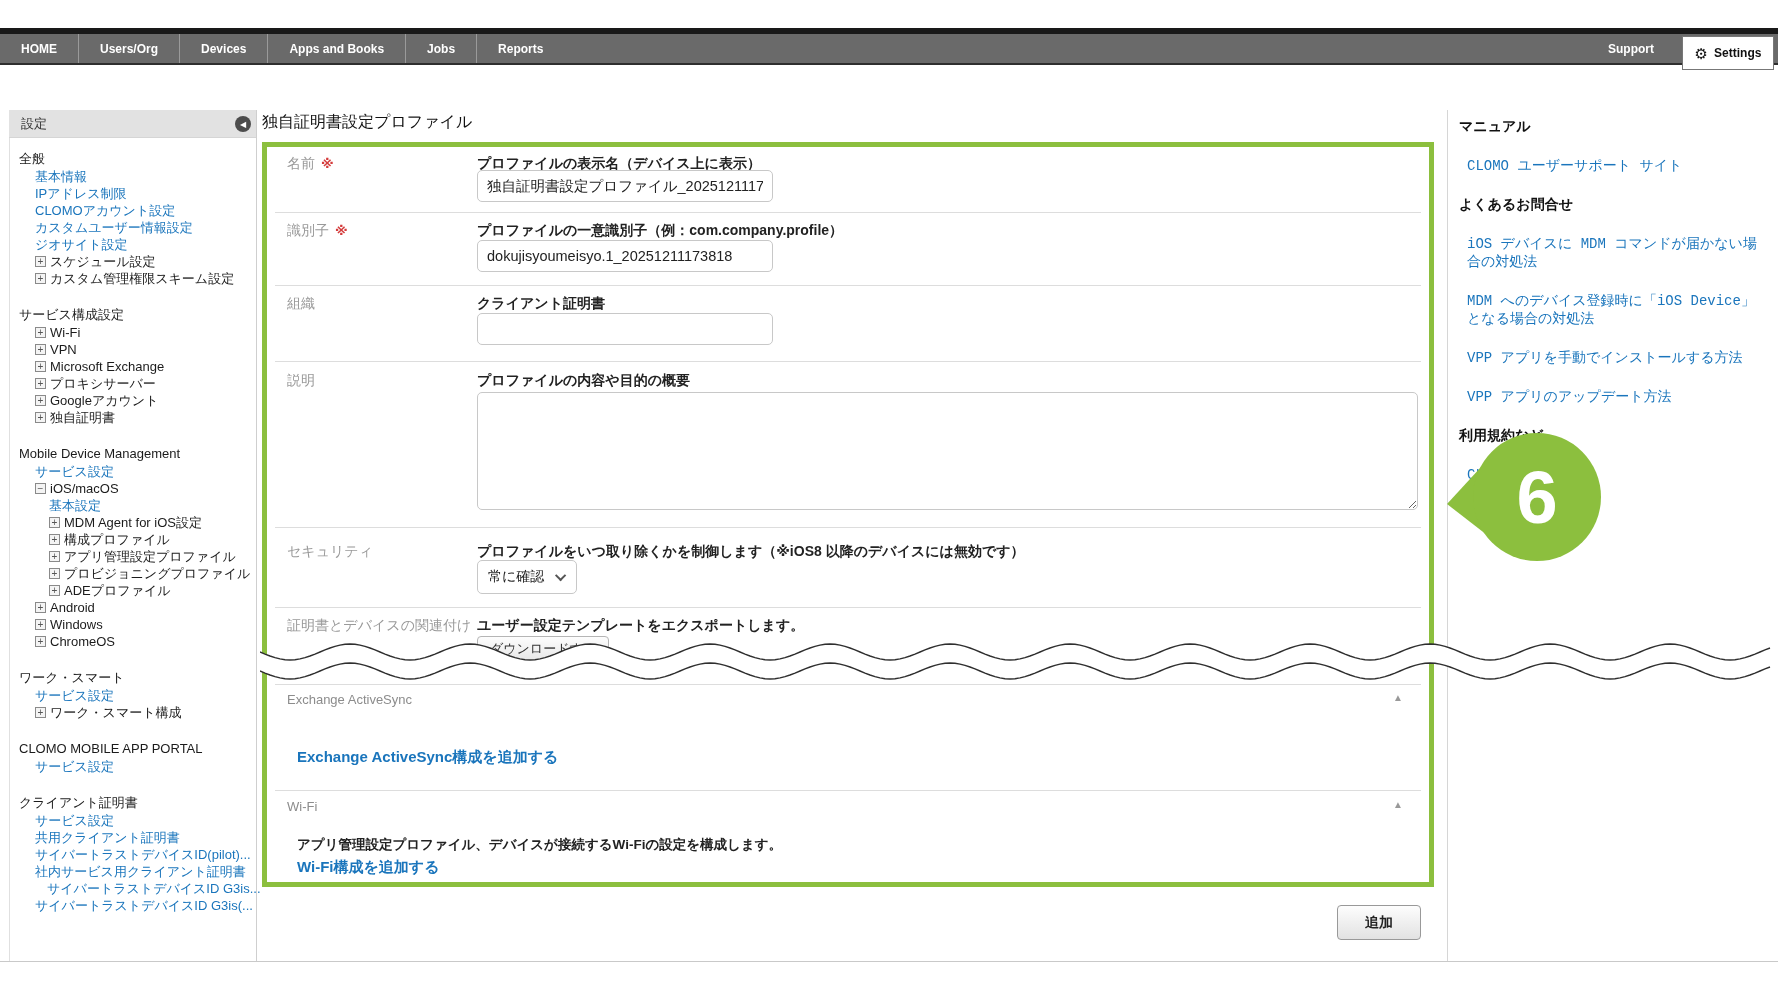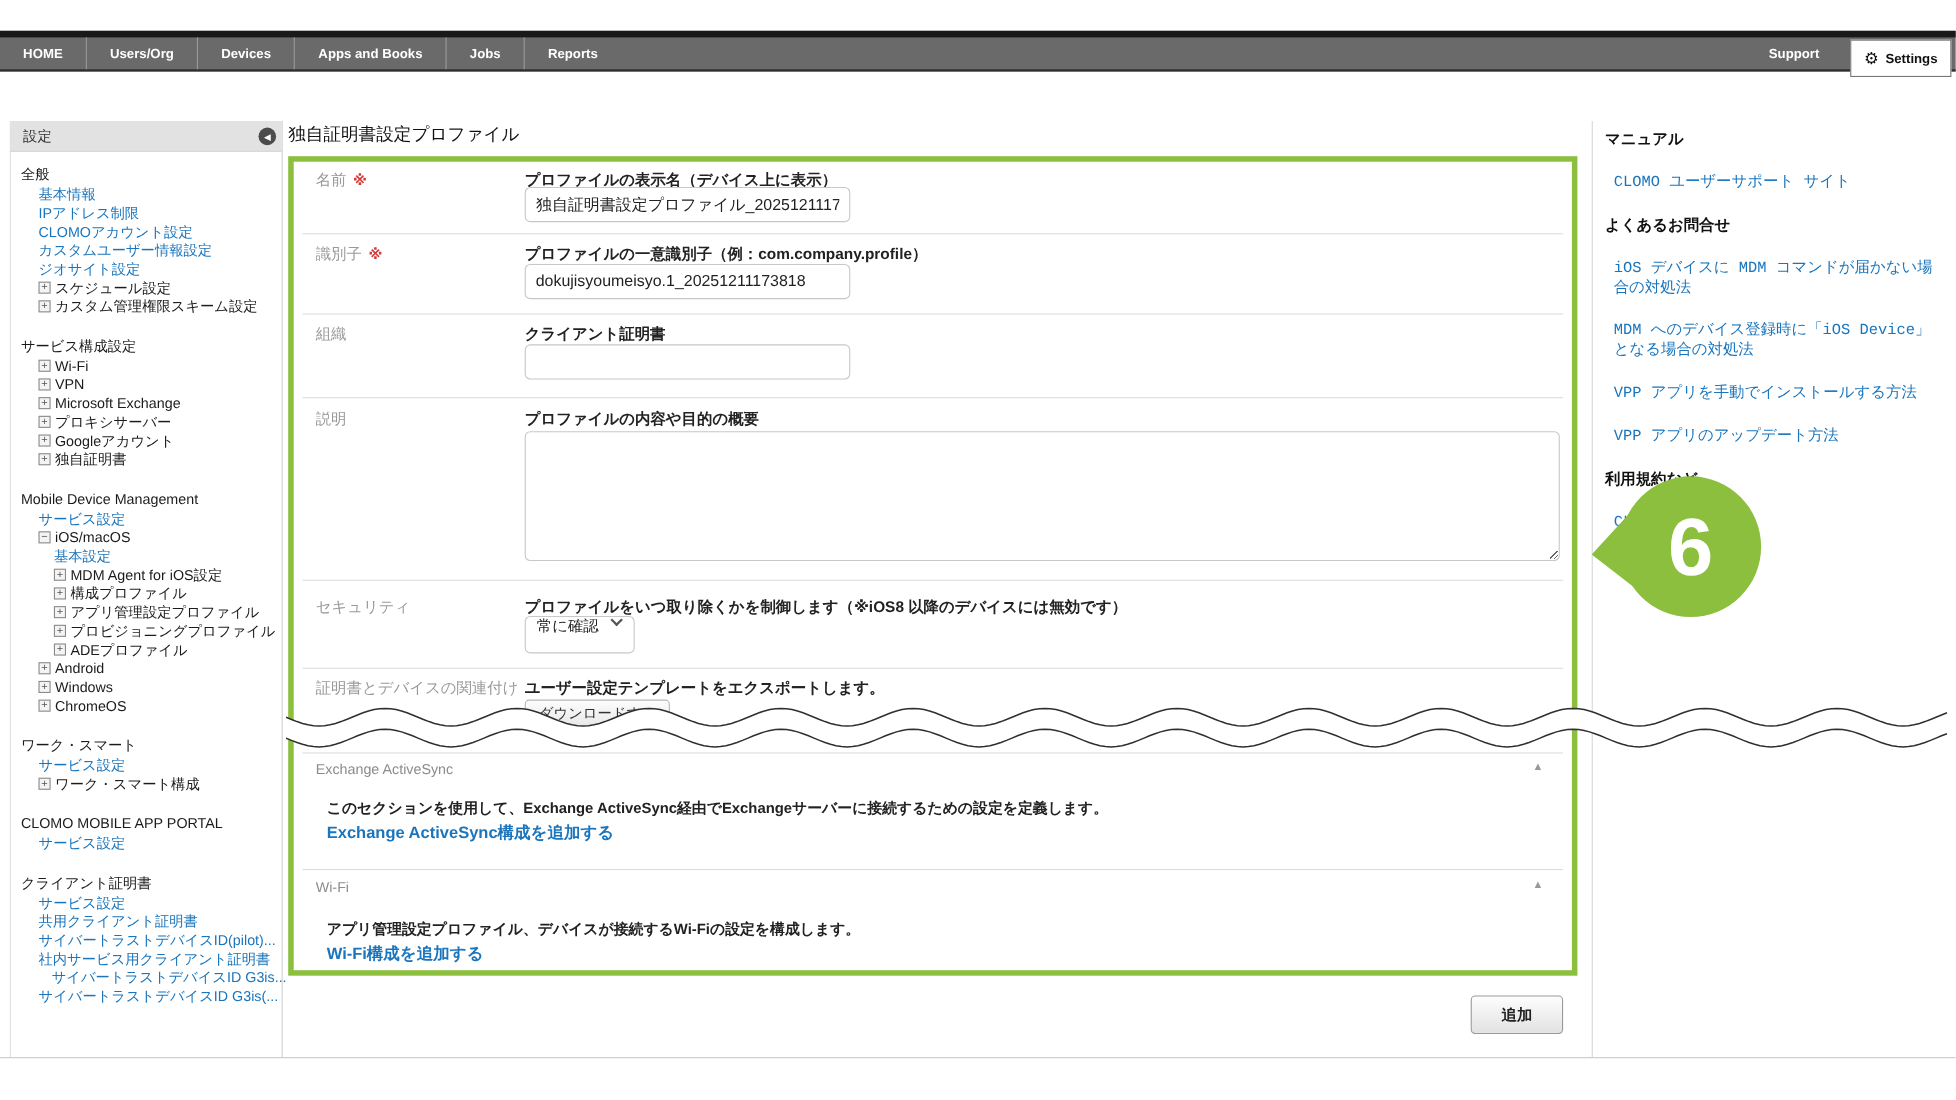--- a/index.html
+++ b/index.html
@@ -49,21 +49,21 @@
     border:5px solid #8cbf3e; background:#fff; }
   .sep { position:absolute; left:8px; right:8px; border-top:1px solid #ddd; }
   .f-label { position:absolute; left:20px; font-size:14px; color:#999; white-space:nowrap; }
   .req { color:#d43c3c; font-weight:bold; margin-left:6px; font-size:13px; }
   .f-desc { position:absolute; left:210px; font-size:14px; font-weight:600; color:#222; white-space:nowrap; }
   .f-input { position:absolute; left:210px; border:1px solid #c8c8c8; border-radius:5px;
     font-size:14.5px; color:#222; padding:0 9px; font-family:inherit; background:#fff; }
   .f-ta { position:absolute; left:210px; border:1px solid #c8c8c8; border-radius:5px;
     font-size:14px; padding:6px 9px; font-family:inherit; resize:both; background:#fff; }
   .f-select { position:absolute; left:210px; border:1px solid #c8c8c8; border-radius:5px;
-    background:#fff; display:flex; justify-content:space-between;
+    background:#fff; display:flex; align-items:center; justify-content:space-between;
     padding:0 10px; font-size:14px; color:#222; cursor:pointer; }
   .chev { width:8px; height:8px; border-left:2px solid #555; border-bottom:2px solid #555;
     transform:rotate(-45deg) translateY(-2px); }
   .f-btn { position:absolute; left:210px; border:1px solid #b5b5b5; border-radius:4px;
     background:linear-gradient(#fdfdfd,#e7e7e7); font-size:13px; color:#333;
     font-family:inherit; overflow:hidden; white-space:nowrap; cursor:pointer; }
   .cs-header { position:absolute; left:20px; font-size:13px; color:#8c8c8c; }
   .cs-arrow { position:absolute; right:26px; font-size:10px; color:#999; cursor:pointer; }
   .cs-desc { position:absolute; left:30px; font-size:13.5px; font-weight:600; color:#222; white-space:nowrap; }
   .cs-link { position:absolute; left:30px; font-size:15px; font-weight:bold; color:#1a75bc; cursor:pointer; }
@@ -271,21 +271,20 @@
     <div class="f-desc" style="top: 396px;">プロファイルをいつ取り除くかを制御します（※iOS8 以降のデバイスには無効です）</div>
     <div class="f-select" style="top: 413px; width: 100px; height: 34px;">
       <span>常に確認</span>
       <span class="chev"></span>
     </div>
     <div class="f-label" style="top: 470px;"><span>証明書とデバイスの関連付け</span></div>
     <div class="f-desc" style="top: 470px;">ユーザー設定テンプレートをエクスポートします。</div>
     <button class="f-btn" style="top: 489px; width: 132px; height: 26px;">ダウンロードする</button>
     <div class="cs-header" style="top: 545px;">Exchange ActiveSync</div>
     <div class="cs-arrow" style="top: 545px;">▲</div>
-    <div class="cs-desc" style="top: 579px;">このセクションを使用して、Exchange ActiveSync経由でExchangeサーバーに接続するための設定を定義します。</div>
     <div class="cs-link" style="top: 601px;">Exchange ActiveSync構成を追加する</div>
     <div class="cs-header" style="top: 652px;">Wi-Fi</div>
     <div class="cs-arrow" style="top: 652px;">▲</div>
     <div class="cs-desc" style="top: 689px;">アプリ管理設定プロファイル、デバイスが接続するWi-Fiの設定を構成します。</div>
     <div class="cs-link" style="top: 711px;">Wi-Fi構成を追加する</div>
   </div>
 <svg id="wave" width="1512" height="48">
     <polygon points="0,12 5,14.070552360820166 10,16 15,17.65685424949238 20,18.928203230275507 25,19.727406610312546 30,20 35,19.727406610312546 40,18.92820323027551 45,17.65685424949238 50,16 55,14.070552360820168 60,12.000000000000002 65,9.929447639179838 70,7.999999999999999 75,6.34314575050762 80,5.071796769724493 85,4.2725933896874535 90,4 95,4.272593389687453 100,5.071796769724491 105,6.3431457505076185 110,7.9999999999999964 115,9.929447639179834 120,11.999999999999998 125,14.07055236082017 130,15.999999999999995 135,17.65685424949238 140,18.92820323027551 145,19.727406610312546 150,20 155,19.72740661031255 160,18.928203230275514 165,17.656854249492387 170,15.999999999999998 175,14.070552360820166 180,12.000000000000004 185,9.92944763917984 190,8.000000000000007 195,6.343145750507617 200,5.07179676972449 205,4.272593389687454 210,4 215,4.272593389687453 220,5.071796769724487 225,6.343145750507612 230,8 235,9.929447639179832 240,11.999999999999996 245,14.07055236082016 250,16.000000000000004 255,17.656854249492383 260,18.928203230275503 265,19.727406610312546 270,20 275,19.72740661031255 280,18.928203230275507 285,17.65685424949239 290,16.000000000000014 295,14.07055236082017 300,12.000000000000005 305,9.929447639179841 310,8.000000000000009 315,6.3431457505076185 320,5.071796769724498 325,4.272593389687454 330,4 335,4.272593389687452 340,5.071796769724493 345,6.3431457505076105 350,7.999999999999999 355,9.929447639179845 360,11.999999999999995 365,14.070552360820145 370,15.999999999999991 375,17.65685424949238 380,18.9282032302755 385,19.727406610312546 390,20 395,19.72740661031255 400,18.928203230275507 405,17.65685424949239 410,16 415,14.070552360820157 420,12.000000000000007 425,9.929447639179857 430,8.00000000000001 435,6.343145750507619 440,5.071796769724499 445,4.272593389687455 450,4 455,4.272593389687451 460,5.071796769724492 465,6.34314575050761 470,7.999999999999997 475,9.929447639179843 480,11.999999999999993 485,14.07055236082017 490,15.99999999999999 495,17.65685424949238 500,18.928203230275514 505,19.72740661031254 510,20 515,19.727406610312542 520,18.92820323027552 525,17.65685424949239 530,16.000000000000004 535,14.070552360820185 540,12.000000000000009 545,9.92944763917983 550,8.000000000000012 555,6.343145750507621 560,5.071796769724486 565,4.272593389687463 570,4 575,4.272593389687458 580,5.071796769724477 585,6.343145750507608 590,7.999999999999996 595,9.929447639179813 600,11.99999999999999 605,14.070552360820168 610,15.999999999999988 615,17.65685424949236 620,18.9282032302755 625,19.727406610312542 630,20 635,19.727406610312542 640,18.928203230275525 645,17.656854249492394 650,16.000000000000007 655,14.070552360820216 660,12.000000000000039 665,9.929447639179806 670,8.000000000000014 675,6.343145750507623 680,5.071796769724487 685,4.272593389687463 690,4 695,4.27259338968745 700,5.0717967697244895 705,6.3431457505076265 710,8.000000000000018 715,9.929447639179811 720,11.999999999999988 725,14.070552360820166 730,15.999999999999961 735,17.656854249492355 740,18.9282032302755 745,19.727406610312542 750,20 755,19.727406610312542 760,18.928203230275525 765,17.656854249492394 770,16.000000000000007 775,14.070552360820217 780,11.999999999999984 785,9.929447639179807 790,8.000000000000014 795,6.343145750507624 800,5.071796769724488 805,4.272593389687464 810,4 815,4.27259338968745 820,5.071796769724489 825,6.343145750507626 830,8.000000000000018 835,9.92944763917981 840,11.999999999999986 845,14.070552360820164 850,15.99999999999996 855,17.656854249492355 860,18.928203230275496 865,19.727406610312542 870,20 875,19.727406610312542 880,18.928203230275525 885,17.656854249492397 890,16.000000000000007 895,14.07055236082022 900,12.000000000000043 905,9.92944763917981 910,8.000000000000018 915,6.343145750507626 920,5.071796769724489 925,4.272593389687464 930,4 935,4.272593389687449 940,5.071796769724488 945,6.343145750507624 950,8.000000000000014 955,9.929447639179807 960,11.999999999999984 965,14.070552360820107 970,16.000000000000007 975,17.656854249492355 980,18.928203230275496 985,19.727406610312542 990,20 995,19.727406610312556 1000,18.9282032302755 1005,17.656854249492397 1010,16.00000000000006 1015,14.070552360820166 1020,11.999999999999988 1025,9.929447639179866 1030,7.99999999999997 1035,6.3431457505076265 1040,5.071796769724518 1045,4.27259338968745 1050,4 1055,4.272593389687449 1060,5.071796769724487 1065,6.343145750507623 1070,7.9999999999999645 1075,9.92944763917986 1080,11.999999999999982 1085,14.070552360820106 1090,16.000000000000007 1095,17.65685424949235 1100,18.928203230275496 1105,19.727406610312542 1110,20 1115,19.72740661031256 1120,18.9282032302755 1125,17.656854249492397 1130,16.00000000000006 1135,14.070552360820168 1140,12.000000000000046 1145,9.929447639179868 1150,7.999999999999972 1155,6.343145750507628 1160,5.07179676972452 1165,4.272593389687451 1170,4 1175,4.272593389687448 1180,5.071796769724486 1185,6.343145750507621 1190,7.999999999999963 1195,9.929447639179859 1200,11.99999999999998 1205,14.070552360820104 1210,16.000000000000004 1215,17.65685424949235 1220,18.928203230275493 1225,19.727406610312542 1230,20 1235,19.727406610312546 1240,18.92820323027553 1245,17.65685424949236 1250,16.000000000000014 1255,14.070552360820114 1260,11.999999999999993 1265,9.92944763917987 1270,7.9999999999999725 1275,6.343145750507629 1280,5.0717967697245205 1285,4.272593389687451 1290,4 1295,4.272593389687433 1300,5.071796769724485 1305,6.3431457505075795 1310,7.999999999999912 1315,9.929447639179802 1320,11.999999999999922 1325,14.070552360820157 1330,16.00000000000005 1335,17.65685424949239 1340,18.928203230275493 1345,19.727406610312556 1350,20 1355,19.72740661031256 1360,18.9282032302755 1365,17.6568542494924 1370,16.000000000000064 1375,14.070552360820171 1380,12.000000000000052 1385,9.929447639179926 1390,8.000000000000023 1395,6.343145750507671 1400,5.071796769724493 1405,4.272593389687467 1410,4 1415,4.272593389687447 1420,5.0717967697245125 1425,6.3431457505076185 1430,7.999999999999959 1435,9.929447639179855 1440,11.999999999999977 1445,14.0705523608201 1450,16 1455,17.656854249492348 1460,18.928203230275464 1465,19.727406610312542 1470,20 1475,19.727406610312546 1480,18.928203230275532 1485,17.656854249492362 1490,16.000000000000018 1495,14.07055236082012 1500,11.999999999999996 1505,9.929447639179873 1510,7.999999999999976 1510,26.999999999999975 1505,28.929447639179873 1500,30.999999999999996 1495,33.070552360820116 1490,35.000000000000014 1485,36.65685424949236 1480,37.92820323027553 1475,38.72740661031254 1470,39 1465,38.72740661031254 1460,37.928203230275464 1455,36.65685424949235 1450,35 1445,33.0705523608201 1440,30.999999999999975 1435,28.929447639179855 1430,26.999999999999957 1425,25.343145750507617 1420,24.071796769724514 1415,23.272593389687447 1410,23 1405,23.272593389687465 1400,24.071796769724493 1395,25.34314575050767 1390,27.000000000000025 1385,28.929447639179926 1380,31.00000000000005 1375,33.07055236082017 1370,35.000000000000064 1365,36.6568542494924 1360,37.9282032302755 1355,38.727406610312556 1350,39 1345,38.727406610312556 1340,37.92820323027549 1335,36.65685424949239 1330,35.00000000000005 1325,33.07055236082016 1320,30.999999999999922 1315,28.929447639179802 1310,26.99999999999991 1305,25.34314575050758 1300,24.071796769724486 1295,23.272593389687433 1290,23 1285,23.27259338968745 1280,24.07179676972452 1275,25.34314575050763 1270,26.99999999999997 1265,28.92944763917987 1260,30.999999999999993 1255,33.070552360820116 1250,35.000000000000014 1245,36.65685424949236 1240,37.92820323027553 1235,38.72740661031254 1230,39 1225,38.72740661031254 1220,37.92820323027549 1215,36.656854249492355 1210,35 1205,33.0705523608201 1200,30.99999999999998 1195,28.92944763917986 1190,26.999999999999964 1185,25.34314575050762 1180,24.071796769724486 1175,23.272593389687447 1170,23 1165,23.27259338968745 1160,24.07179676972452 1155,25.343145750507627 1150,26.99999999999997 1145,28.92944763917987 1140,31.000000000000046 1135,33.070552360820166 1130,35.000000000000064 1125,36.6568542494924 1120,37.9282032302755 1115,38.727406610312556 1110,39 1105,38.72740661031254 1100,37.92820323027549 1095,36.656854249492355 1090,35.00000000000001 1085,33.0705523608201 1080,30.999999999999982 1075,28.92944763917986 1070,26.999999999999964 1065,25.343145750507624 1060,24.071796769724486 1055,23.27259338968745 1050,23 1045,23.27259338968745 1040,24.071796769724518 1035,25.343145750507627 1030,26.99999999999997 1025,28.929447639179866 1020,30.99999999999999 1015,33.070552360820166 1010,35.00000000000006 1005,36.6568542494924 1000,37.9282032302755 995,38.727406610312556 990,39 985,38.72740661031254 980,37.9282032302755 975,36.656854249492355 970,35.00000000000001 965,33.07055236082011 960,30.999999999999986 955,28.929447639179806 950,27.000000000000014 945,25.343145750507624 940,24.071796769724486 935,23.27259338968745 930,23 925,23.272593389687465 920,24.07179676972449 915,25.343145750507624 910,27.000000000000018 905,28.92944763917981 900,31.000000000000043 895,33.070552360820216 890,35.00000000000001 885,36.6568542494924 880,37.92820323027553 875,38.72740661031254 870,39 865,38.72740661031254 860,37.9282032302755 855,36.656854249492355 850,34.99999999999996 845,33.070552360820166 840,30.999999999999986 835,28.92944763917981 830,27.000000000000018 825,25.343145750507624 820,24.07179676972449 815,23.27259338968745 810,23 805,23.272593389687465 800,24.071796769724486 795,25.343145750507624 790,27.000000000000014 785,28.929447639179806 780,30.999999999999986 775,33.070552360820216 770,35.00000000000001 765,36.6568542494924 760,37.92820323027553 755,38.72740661031254 750,39 745,38.72740661031254 740,37.9282032302755 735,36.656854249492355 730,34.99999999999996 725,33.070552360820166 720,30.99999999999999 715,28.929447639179813 710,27.000000000000018 705,25.343145750507627 700,24.07179676972449 695,23.27259338968745 690,23 685,23.272593389687465 680,24.071796769724486 675,25.343145750507624 670,27.000000000000014 665,28.929447639179806 660,31.00000000000004 655,33.070552360820216 650,35.00000000000001 645,36.65685424949239 640,37.92820323027552 635,38.72740661031254 630,39 625,38.72740661031254 620,37.9282032302755 615,36.656854249492355 610,34.999999999999986 605,33.070552360820166 600,30.99999999999999 595,28.929447639179813 590,26.999999999999996 585,25.34314575050761 580,24.07179676972448 575,23.272593389687458 570,23 565,23.272593389687465 560,24.071796769724486 555,25.34314575050762 550,27.00000000000001 545,28.92944763917983 540,31.000000000000007 535,33.07055236082019 530,35 525,36.65685424949239 520,37.92820323027552 515,38.72740661031254 510,39 505,38.727406610312535 500,37.928203230275514 495,36.65685424949238 490,34.999999999999986 485,33.07055236082017 480,30.999999999999993 475,28.92944763917984 470,26.999999999999996 465,25.34314575050761 460,24.071796769724493 455,23.27259338968745 450,23 445,23.272593389687454 440,24.0717967697245 435,25.34314575050762 430,27.00000000000001 425,28.929447639179855 420,31.000000000000007 415,33.07055236082016 410,35 405,36.65685424949239 400,37.92820323027551 395,38.72740661031255 390,39 385,38.72740661031254 380,37.9282032302755 375,36.65685424949238 370,34.99999999999999 365,33.070552360820145 360,30.999999999999993 355,28.929447639179845 350,27 345,25.34314575050761 340,24.071796769724493 335,23.27259338968745 330,23 325,23.272593389687454 320,24.0717967697245 315,25.343145750507617 310,27.000000000000007 305,28.92944763917984 300,31.000000000000004 295,33.070552360820166 290,35.000000000000014 285,36.65685424949239 280,37.92820323027551 275,38.72740661031255 270,39 265,38.72740661031254 260,37.9282032302755 255,36.65685424949238 250,35.00000000000001 245,33.07055236082016 240,30.999999999999996 235,28.929447639179834 230,27 225,25.343145750507613 220,24.071796769724486 215,23.27259338968745 210,23 205,23.272593389687454 200,24.07179676972449 195,25.343145750507617 190,27.000000000000007 185,28.929447639179838 180,31.000000000000004 175,33.070552360820166 170,35 165,36.65685424949238 160,37.928203230275514 155,38.72740661031255 150,39 145,38.72740661031254 140,37.928203230275514 135,36.656854249492376 130,34.99999999999999 125,33.070552360820166 120,30.999999999999996 115,28.929447639179834 110,26.999999999999996 105,25.343145750507617 100,24.071796769724493 95,23.27259338968745 90,23 85,23.272593389687454 80,24.071796769724493 75,25.34314575050762 70,27 65,28.929447639179838 60,31 55,33.070552360820166 50,35 45,36.65685424949238 40,37.92820323027551 35,38.72740661031255 30,39 25,38.72740661031255 20,37.92820323027551 15,36.65685424949238 10,35 5,33.070552360820166 0,31" fill="#ffffff"></polygon>
     <polyline points="0,12 5,14.070552360820166 10,16 15,17.65685424949238 20,18.928203230275507 25,19.727406610312546 30,20 35,19.727406610312546 40,18.92820323027551 45,17.65685424949238 50,16 55,14.070552360820168 60,12.000000000000002 65,9.929447639179838 70,7.999999999999999 75,6.34314575050762 80,5.071796769724493 85,4.2725933896874535 90,4 95,4.272593389687453 100,5.071796769724491 105,6.3431457505076185 110,7.9999999999999964 115,9.929447639179834 120,11.999999999999998 125,14.07055236082017 130,15.999999999999995 135,17.65685424949238 140,18.92820323027551 145,19.727406610312546 150,20 155,19.72740661031255 160,18.928203230275514 165,17.656854249492387 170,15.999999999999998 175,14.070552360820166 180,12.000000000000004 185,9.92944763917984 190,8.000000000000007 195,6.343145750507617 200,5.07179676972449 205,4.272593389687454 210,4 215,4.272593389687453 220,5.071796769724487 225,6.343145750507612 230,8 235,9.929447639179832 240,11.999999999999996 245,14.07055236082016 250,16.000000000000004 255,17.656854249492383 260,18.928203230275503 265,19.727406610312546 270,20 275,19.72740661031255 280,18.928203230275507 285,17.65685424949239 290,16.000000000000014 295,14.07055236082017 300,12.000000000000005 305,9.929447639179841 310,8.000000000000009 315,6.3431457505076185 320,5.071796769724498 325,4.272593389687454 330,4 335,4.272593389687452 340,5.071796769724493 345,6.3431457505076105 350,7.999999999999999 355,9.929447639179845 360,11.999999999999995 365,14.070552360820145 370,15.999999999999991 375,17.65685424949238 380,18.9282032302755 385,19.727406610312546 390,20 395,19.72740661031255 400,18.928203230275507 405,17.65685424949239 410,16 415,14.070552360820157 420,12.000000000000007 425,9.929447639179857 430,8.00000000000001 435,6.343145750507619 440,5.071796769724499 445,4.272593389687455 450,4 455,4.272593389687451 460,5.071796769724492 465,6.34314575050761 470,7.999999999999997 475,9.929447639179843 480,11.999999999999993 485,14.07055236082017 490,15.99999999999999 495,17.65685424949238 500,18.928203230275514 505,19.72740661031254 510,20 515,19.727406610312542 520,18.92820323027552 525,17.65685424949239 530,16.000000000000004 535,14.070552360820185 540,12.000000000000009 545,9.92944763917983 550,8.000000000000012 555,6.343145750507621 560,5.071796769724486 565,4.272593389687463 570,4 575,4.272593389687458 580,5.071796769724477 585,6.343145750507608 590,7.999999999999996 595,9.929447639179813 600,11.99999999999999 605,14.070552360820168 610,15.999999999999988 615,17.65685424949236 620,18.9282032302755 625,19.727406610312542 630,20 635,19.727406610312542 640,18.928203230275525 645,17.656854249492394 650,16.000000000000007 655,14.070552360820216 660,12.000000000000039 665,9.929447639179806 670,8.000000000000014 675,6.343145750507623 680,5.071796769724487 685,4.272593389687463 690,4 695,4.27259338968745 700,5.0717967697244895 705,6.3431457505076265 710,8.000000000000018 715,9.929447639179811 720,11.999999999999988 725,14.070552360820166 730,15.999999999999961 735,17.656854249492355 740,18.9282032302755 745,19.727406610312542 750,20 755,19.727406610312542 760,18.928203230275525 765,17.656854249492394 770,16.000000000000007 775,14.070552360820217 780,11.999999999999984 785,9.929447639179807 790,8.000000000000014 795,6.343145750507624 800,5.071796769724488 805,4.272593389687464 810,4 815,4.27259338968745 820,5.071796769724489 825,6.343145750507626 830,8.000000000000018 835,9.92944763917981 840,11.999999999999986 845,14.070552360820164 850,15.99999999999996 855,17.656854249492355 860,18.928203230275496 865,19.727406610312542 870,20 875,19.727406610312542 880,18.928203230275525 885,17.656854249492397 890,16.000000000000007 895,14.07055236082022 900,12.000000000000043 905,9.92944763917981 910,8.000000000000018 915,6.343145750507626 920,5.071796769724489 925,4.272593389687464 930,4 935,4.272593389687449 940,5.071796769724488 945,6.343145750507624 950,8.000000000000014 955,9.929447639179807 960,11.999999999999984 965,14.070552360820107 970,16.000000000000007 975,17.656854249492355 980,18.928203230275496 985,19.727406610312542 990,20 995,19.727406610312556 1000,18.9282032302755 1005,17.656854249492397 1010,16.00000000000006 1015,14.070552360820166 1020,11.999999999999988 1025,9.929447639179866 1030,7.99999999999997 1035,6.3431457505076265 1040,5.071796769724518 1045,4.27259338968745 1050,4 1055,4.272593389687449 1060,5.071796769724487 1065,6.343145750507623 1070,7.9999999999999645 1075,9.92944763917986 1080,11.999999999999982 1085,14.070552360820106 1090,16.000000000000007 1095,17.65685424949235 1100,18.928203230275496 1105,19.727406610312542 1110,20 1115,19.72740661031256 1120,18.9282032302755 1125,17.656854249492397 1130,16.00000000000006 1135,14.070552360820168 1140,12.000000000000046 1145,9.929447639179868 1150,7.999999999999972 1155,6.343145750507628 1160,5.07179676972452 1165,4.272593389687451 1170,4 1175,4.272593389687448 1180,5.071796769724486 1185,6.343145750507621 1190,7.999999999999963 1195,9.929447639179859 1200,11.99999999999998 1205,14.070552360820104 1210,16.000000000000004 1215,17.65685424949235 1220,18.928203230275493 1225,19.727406610312542 1230,20 1235,19.727406610312546 1240,18.92820323027553 1245,17.65685424949236 1250,16.000000000000014 1255,14.070552360820114 1260,11.999999999999993 1265,9.92944763917987 1270,7.9999999999999725 1275,6.343145750507629 1280,5.0717967697245205 1285,4.272593389687451 1290,4 1295,4.272593389687433 1300,5.071796769724485 1305,6.3431457505075795 1310,7.999999999999912 1315,9.929447639179802 1320,11.999999999999922 1325,14.070552360820157 1330,16.00000000000005 1335,17.65685424949239 1340,18.928203230275493 1345,19.727406610312556 1350,20 1355,19.72740661031256 1360,18.9282032302755 1365,17.6568542494924 1370,16.000000000000064 1375,14.070552360820171 1380,12.000000000000052 1385,9.929447639179926 1390,8.000000000000023 1395,6.343145750507671 1400,5.071796769724493 1405,4.272593389687467 1410,4 1415,4.272593389687447 1420,5.0717967697245125 1425,6.3431457505076185 1430,7.999999999999959 1435,9.929447639179855 1440,11.999999999999977 1445,14.0705523608201 1450,16 1455,17.656854249492348 1460,18.928203230275464 1465,19.727406610312542 1470,20 1475,19.727406610312546 1480,18.928203230275532 1485,17.656854249492362 1490,16.000000000000018 1495,14.07055236082012 1500,11.999999999999996 1505,9.929447639179873 1510,7.999999999999976" fill="none" stroke="#2f2f2f" stroke-width="1.4"></polyline>
     <polyline points="0,31 5,33.070552360820166 10,35 15,36.65685424949238 20,37.92820323027551 25,38.72740661031255 30,39 35,38.72740661031255 40,37.92820323027551 45,36.65685424949238 50,35 55,33.070552360820166 60,31 65,28.929447639179838 70,27 75,25.34314575050762 80,24.071796769724493 85,23.272593389687454 90,23 95,23.27259338968745 100,24.071796769724493 105,25.343145750507617 110,26.999999999999996 115,28.929447639179834 120,30.999999999999996 125,33.070552360820166 130,34.99999999999999 135,36.656854249492376 140,37.928203230275514 145,38.72740661031254 150,39 155,38.72740661031255 160,37.928203230275514 165,36.65685424949238 170,35 175,33.070552360820166 180,31.000000000000004 185,28.929447639179838 190,27.000000000000007 195,25.343145750507617 200,24.07179676972449 205,23.272593389687454 210,23 215,23.27259338968745 220,24.071796769724486 225,25.343145750507613 230,27 235,28.929447639179834 240,30.999999999999996 245,33.07055236082016 250,35.00000000000001 255,36.65685424949238 260,37.9282032302755 265,38.72740661031254 270,39 275,38.72740661031255 280,37.92820323027551 285,36.65685424949239 290,35.000000000000014 295,33.070552360820166 300,31.000000000000004 305,28.92944763917984 310,27.000000000000007 315,25.343145750507617 320,24.0717967697245 325,23.272593389687454 330,23 335,23.27259338968745 340,24.071796769724493 345,25.34314575050761 350,27 355,28.929447639179845 360,30.999999999999993 365,33.070552360820145 370,34.99999999999999 375,36.65685424949238 380,37.9282032302755 385,38.72740661031254 390,39 395,38.72740661031255 400,37.92820323027551 405,36.65685424949239 410,35 415,33.07055236082016 420,31.000000000000007 425,28.929447639179855 430,27.00000000000001 435,25.34314575050762 440,24.0717967697245 445,23.272593389687454 450,23 455,23.27259338968745 460,24.071796769724493 465,25.34314575050761 470,26.999999999999996 475,28.92944763917984 480,30.999999999999993 485,33.07055236082017 490,34.999999999999986 495,36.65685424949238 500,37.928203230275514 505,38.727406610312535 510,39 515,38.72740661031254 520,37.92820323027552 525,36.65685424949239 530,35 535,33.07055236082019 540,31.000000000000007 545,28.92944763917983 550,27.00000000000001 555,25.34314575050762 560,24.071796769724486 565,23.272593389687465 570,23 575,23.272593389687458 580,24.07179676972448 585,25.34314575050761 590,26.999999999999996 595,28.929447639179813 600,30.99999999999999 605,33.070552360820166 610,34.999999999999986 615,36.656854249492355 620,37.9282032302755 625,38.72740661031254 630,39 635,38.72740661031254 640,37.92820323027552 645,36.65685424949239 650,35.00000000000001 655,33.070552360820216 660,31.00000000000004 665,28.929447639179806 670,27.000000000000014 675,25.343145750507624 680,24.071796769724486 685,23.272593389687465 690,23 695,23.27259338968745 700,24.07179676972449 705,25.343145750507627 710,27.000000000000018 715,28.929447639179813 720,30.99999999999999 725,33.070552360820166 730,34.99999999999996 735,36.656854249492355 740,37.9282032302755 745,38.72740661031254 750,39 755,38.72740661031254 760,37.92820323027553 765,36.6568542494924 770,35.00000000000001 775,33.070552360820216 780,30.999999999999986 785,28.929447639179806 790,27.000000000000014 795,25.343145750507624 800,24.071796769724486 805,23.272593389687465 810,23 815,23.27259338968745 820,24.07179676972449 825,25.343145750507624 830,27.000000000000018 835,28.92944763917981 840,30.999999999999986 845,33.070552360820166 850,34.99999999999996 855,36.656854249492355 860,37.9282032302755 865,38.72740661031254 870,39 875,38.72740661031254 880,37.92820323027553 885,36.6568542494924 890,35.00000000000001 895,33.070552360820216 900,31.000000000000043 905,28.92944763917981 910,27.000000000000018 915,25.343145750507624 920,24.07179676972449 925,23.272593389687465 930,23 935,23.27259338968745 940,24.071796769724486 945,25.343145750507624 950,27.000000000000014 955,28.929447639179806 960,30.999999999999986 965,33.07055236082011 970,35.00000000000001 975,36.656854249492355 980,37.9282032302755 985,38.72740661031254 990,39 995,38.727406610312556 1000,37.9282032302755 1005,36.6568542494924 1010,35.00000000000006 1015,33.070552360820166 1020,30.99999999999999 1025,28.929447639179866 1030,26.99999999999997 1035,25.343145750507627 1040,24.071796769724518 1045,23.27259338968745 1050,23 1055,23.27259338968745 1060,24.071796769724486 1065,25.343145750507624 1070,26.999999999999964 1075,28.92944763917986 1080,30.999999999999982 1085,33.0705523608201 1090,35.00000000000001 1095,36.656854249492355 1100,37.92820323027549 1105,38.72740661031254 1110,39 1115,38.727406610312556 1120,37.9282032302755 1125,36.6568542494924 1130,35.000000000000064 1135,33.070552360820166 1140,31.000000000000046 1145,28.92944763917987 1150,26.99999999999997 1155,25.343145750507627 1160,24.07179676972452 1165,23.27259338968745 1170,23 1175,23.272593389687447 1180,24.071796769724486 1185,25.34314575050762 1190,26.999999999999964 1195,28.92944763917986 1200,30.99999999999998 1205,33.0705523608201 1210,35 1215,36.656854249492355 1220,37.92820323027549 1225,38.72740661031254 1230,39 1235,38.72740661031254 1240,37.92820323027553 1245,36.65685424949236 1250,35.000000000000014 1255,33.070552360820116 1260,30.999999999999993 1265,28.92944763917987 1270,26.99999999999997 1275,25.34314575050763 1280,24.07179676972452 1285,23.27259338968745 1290,23 1295,23.272593389687433 1300,24.071796769724486 1305,25.34314575050758 1310,26.99999999999991 1315,28.929447639179802 1320,30.999999999999922 1325,33.07055236082016 1330,35.00000000000005 1335,36.65685424949239 1340,37.92820323027549 1345,38.727406610312556 1350,39 1355,38.727406610312556 1360,37.9282032302755 1365,36.6568542494924 1370,35.000000000000064 1375,33.07055236082017 1380,31.00000000000005 1385,28.929447639179926 1390,27.000000000000025 1395,25.34314575050767 1400,24.071796769724493 1405,23.272593389687465 1410,23 1415,23.272593389687447 1420,24.071796769724514 1425,25.343145750507617 1430,26.999999999999957 1435,28.929447639179855 1440,30.999999999999975 1445,33.0705523608201 1450,35 1455,36.65685424949235 1460,37.928203230275464 1465,38.72740661031254 1470,39 1475,38.72740661031254 1480,37.92820323027553 1485,36.65685424949236 1490,35.000000000000014 1495,33.070552360820116 1500,30.999999999999996 1505,28.929447639179873 1510,26.999999999999975" fill="none" stroke="#2f2f2f" stroke-width="1.4"></polyline>

